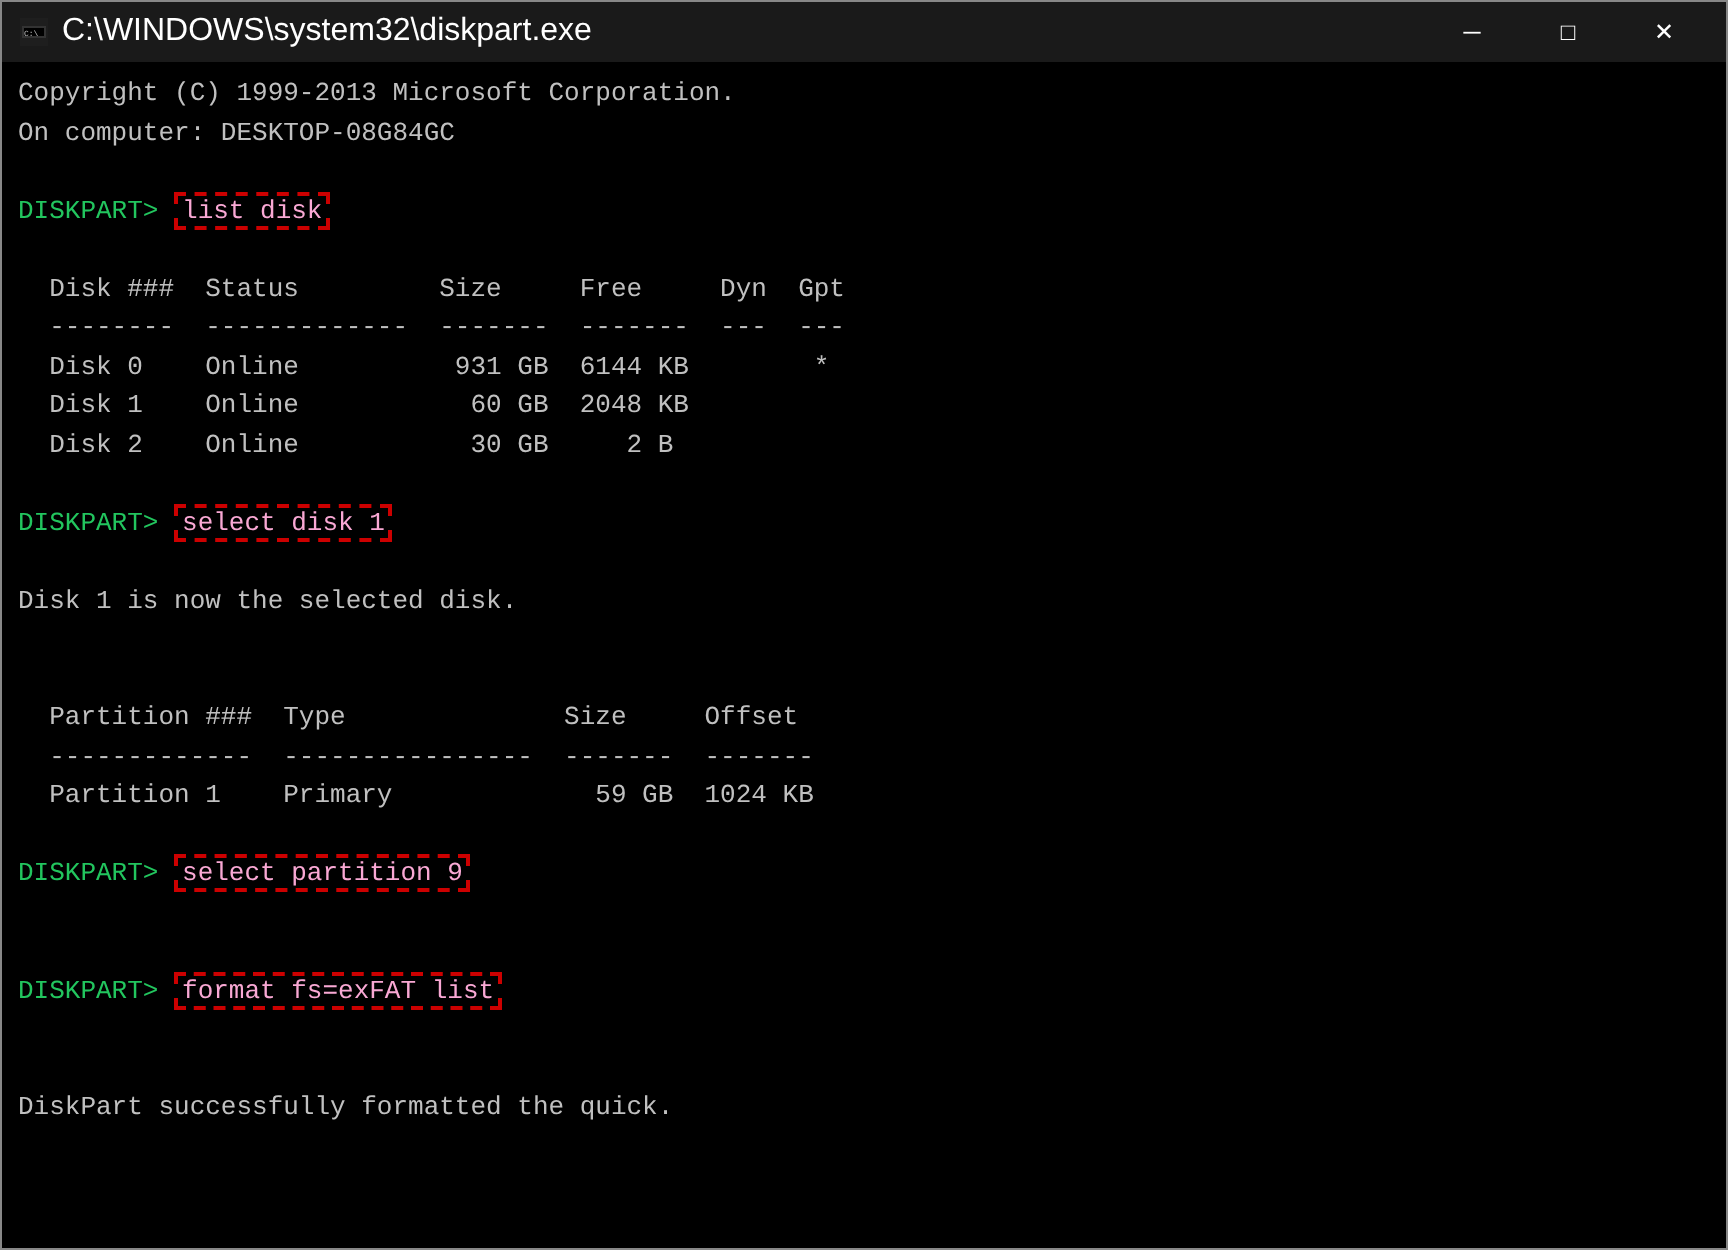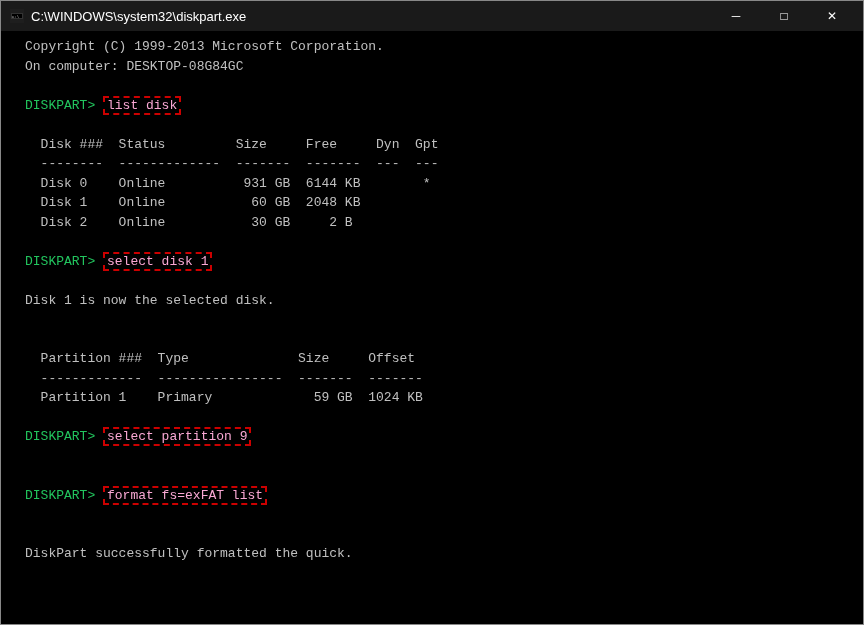--- a/index.html
+++ b/index.html
@@ -38,21 +38,21 @@
       height: 16px;
       margin-right: 6px;
       display: flex;
       align-items: center;
       justify-content: center;
     }
 
     .title-bar-text {
       flex: 1;
       font-family: 'Segoe UI', sans-serif;
-      font-size: 13px;
+      font-size: 16px;
     }
 
     .title-bar-controls {
       display: flex;
       gap: 2px;
     }
 
     .title-btn {
       width: 46px;
       height: 30px;
@@ -87,21 +87,21 @@
     .terminal-wrapper {
       display: flex;
       flex: 1;
       overflow: hidden;
     }
 
     .terminal-body {
       flex: 1;
       background: #000;
       color: #c0c0c0;
-      padding: 6px 4px 6px 24px;
+      padding: 6px 4px 6px 8px;
       overflow-y: scroll;
       font-family: 'Courier New', Courier, monospace;
       font-size: 13px;
       line-height: 1.5;
     }
 
     .terminal-body::-webkit-scrollbar {
       width: 14px;
     }
     .terminal-body::-webkit-scrollbar-track {

